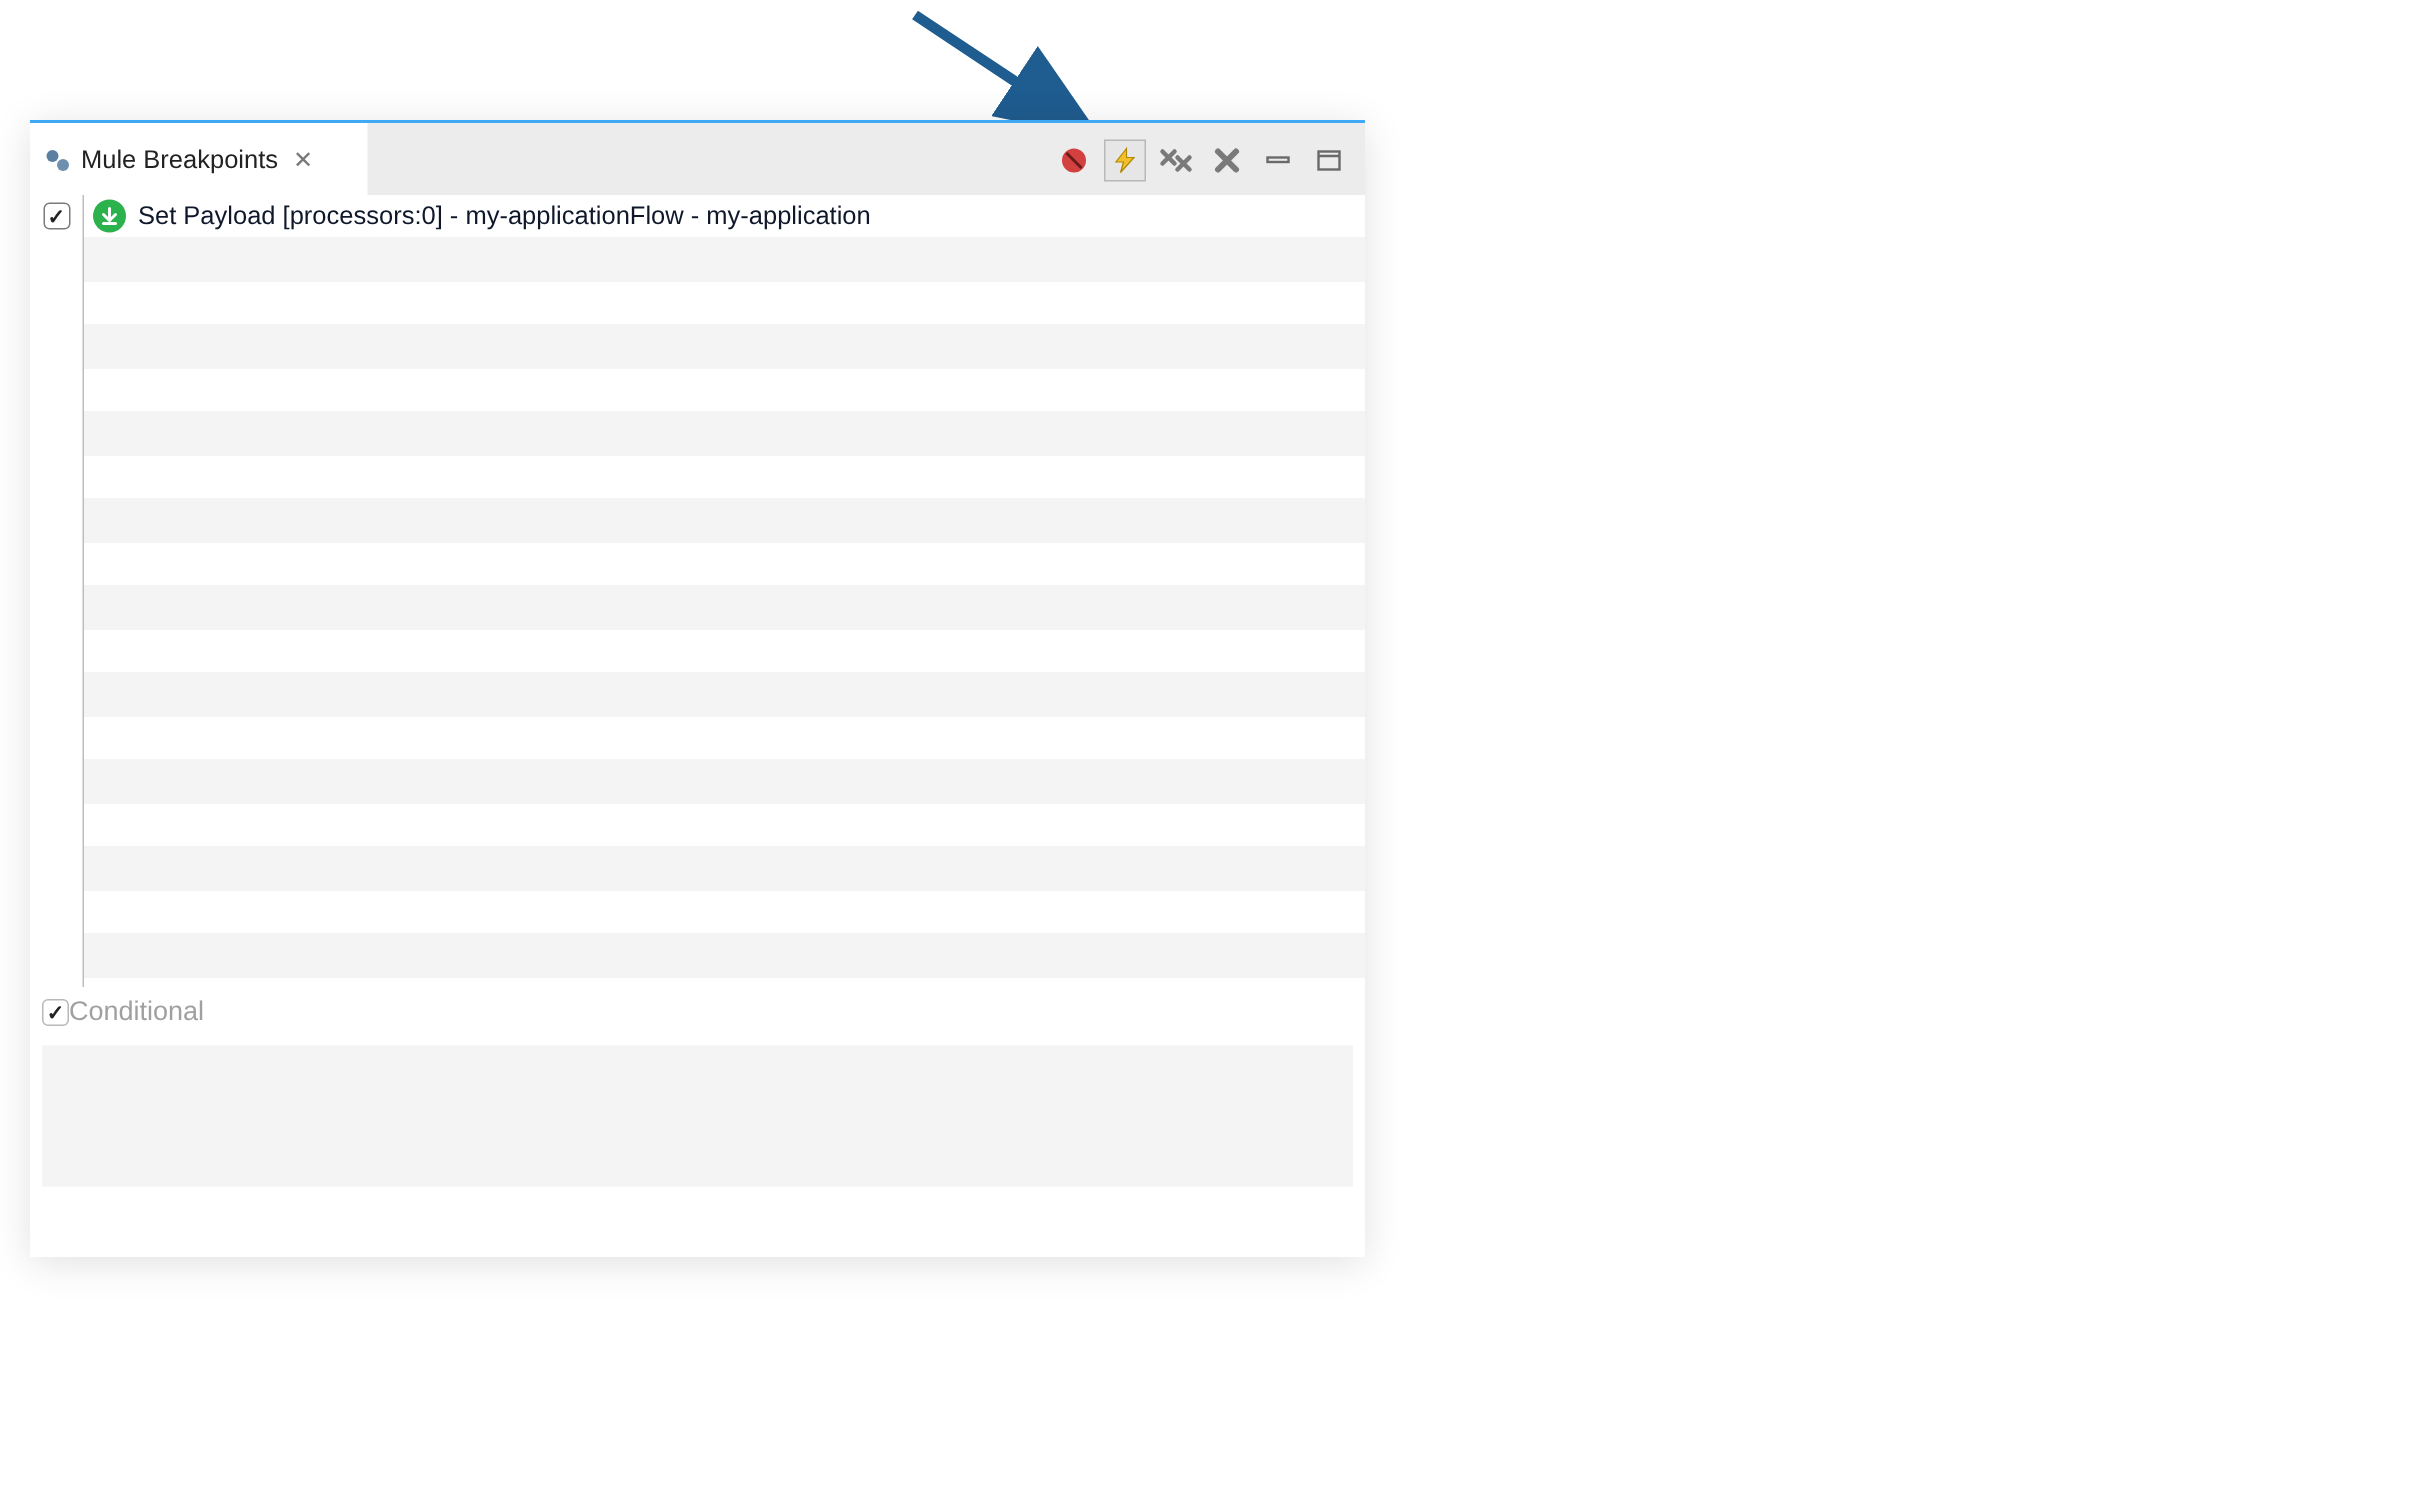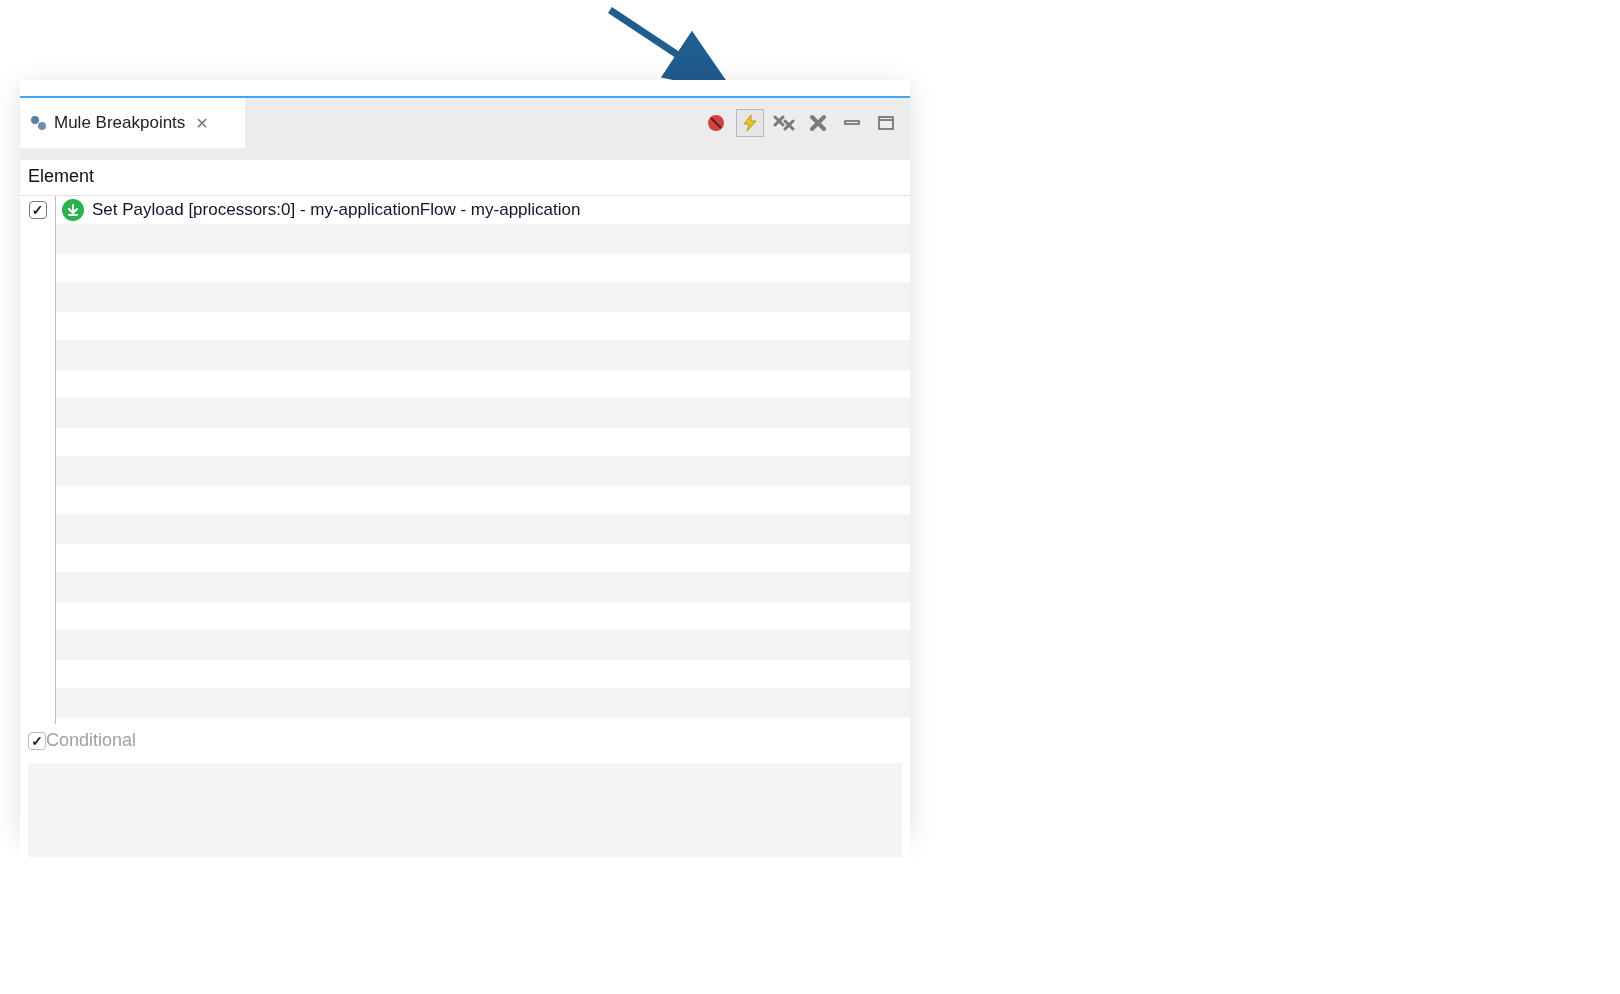--- a/index.html
+++ b/index.html
@@ -16,27 +16,26 @@
   .panel {
     position: absolute;
     left: 20px;
     top: 80px;
     width: 890px;
     height: 758px;
     background: #ffffff;
     box-shadow: 0 4px 25px rgba(0,0,0,0.12);
   }
   .tab-bar {
-    height: 64px;
+    height: 50px;
     background: #ececec;
     display: flex;
     align-items: stretch;
     position: relative;
     border-top: 2px solid #3fa9f5;
-    margin-top: 16px;
   }
   .tab-bar::before {
     content: "";
     position: absolute;
     top: -2px;
     left: 0;
     width: 225px;
     height: 2px;
     background: #3fa9f5;
   }
@@ -251,21 +250,20 @@
       <div class="tbtn">
         <svg width="18" height="18" viewBox="0 0 18 18">
           <rect x="2" y="3" width="14" height="12" fill="none" stroke="#6a6a6a" stroke-width="1.6"></rect>
           <line x1="2" y1="6" x2="16" y2="6" stroke="#6a6a6a" stroke-width="1.6"></line>
         </svg>
       </div>
     </div>
   </div>
 
   <div class="panel-body">
-    <div class="column-header">Element</div>
 
     <div class="table-area">
       <div class="checkbox-col">
         <div class="check-slot">
           <div class="checkbox checked"></div>
         </div>
       </div>
       <div class="rows-col">
         <div class="row">
           <span class="set-icon">

